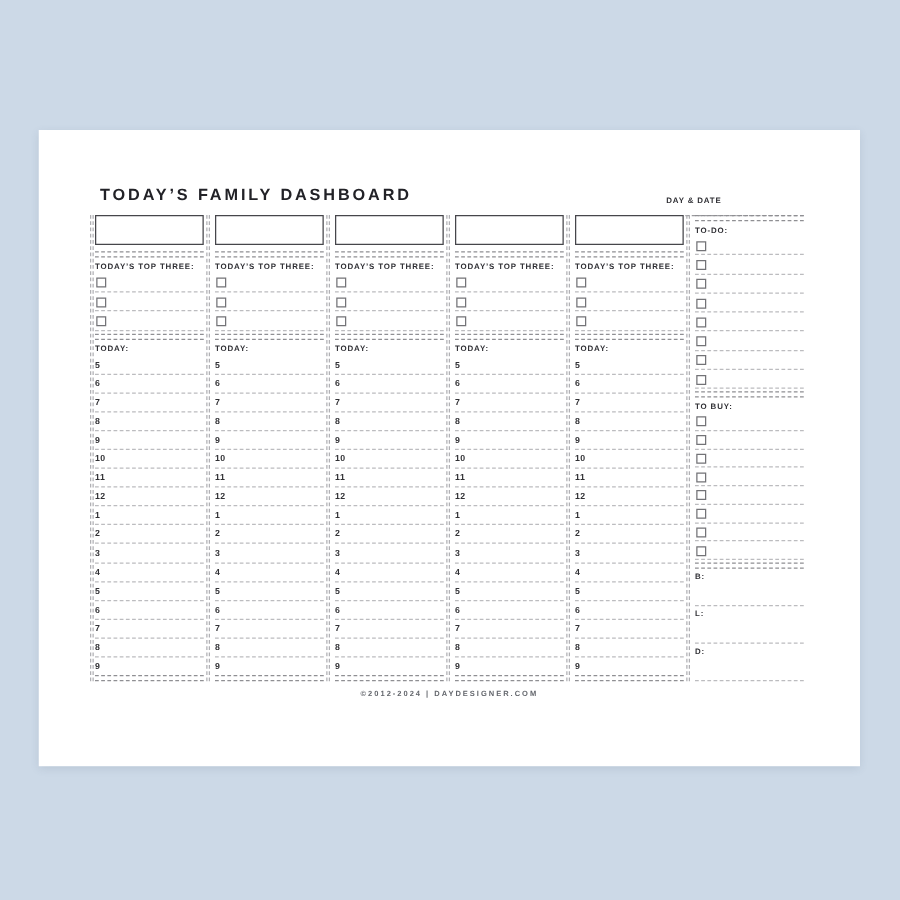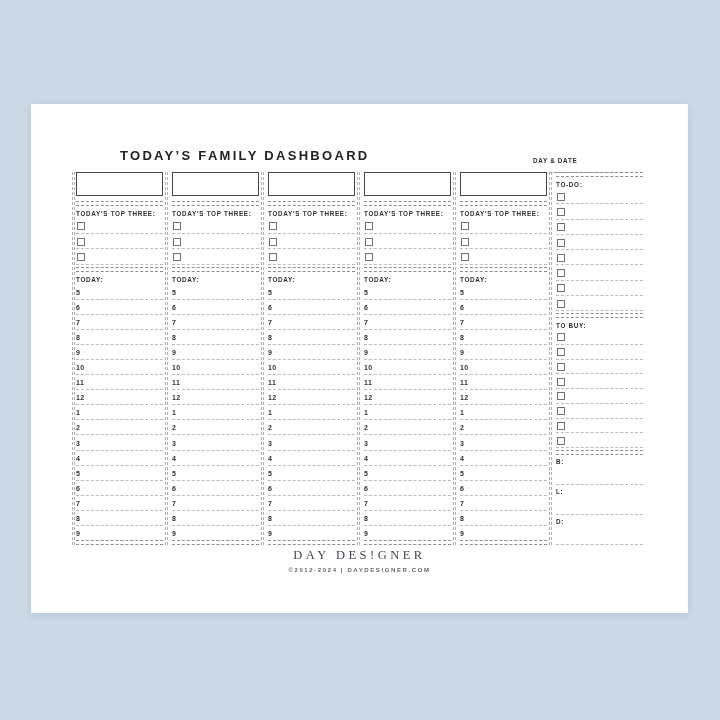--- a/index.html
+++ b/index.html
@@ -13,21 +13,21 @@
   }
   .sheet{
     position:absolute;left:31px;top:104px;width:657px;height:509px;
     background:#ffffff;
     box-shadow:0 2px 7px rgba(60,80,110,0.15);
   }
   
   .title{
     position:absolute;left:49px;top:45px;
     font-size:13px;line-height:13px;font-weight:800;
-    letter-spacing:2.3px;color:#222227;white-space:nowrap;margin-left:40px;
+    letter-spacing:2.3px;color:#222227;white-space:nowrap;
   }
   .daydate{position:absolute;left:502px;top:45px;width:110px;}
   .minilbl{
     font-size:6.3px;line-height:8px;font-weight:700;
     letter-spacing:0.7px;color:#2e2e33;white-space:nowrap;flex:none;
   }
   .dotline{margin-top:5px;border-bottom:1px dashed #9b9b9f;height:0;}
   
   .grid{
     position:absolute;left:45px;top:68px;width:567px;height:373px;
@@ -636,16 +636,15 @@
             <span class="minilbl">L:</span>
           </div>
           <div class="meal">
             <span class="minilbl">D:</span>
           </div>
         </div>
     </div>
   </div>
 
   <div class="footer">
-    <div class="brand">DAY DES!GNER</div>
     <div class="legal">©2012-2024  |  DAYDESIGNER.COM</div>
   </div>
 </div>
 
 </body></html>

